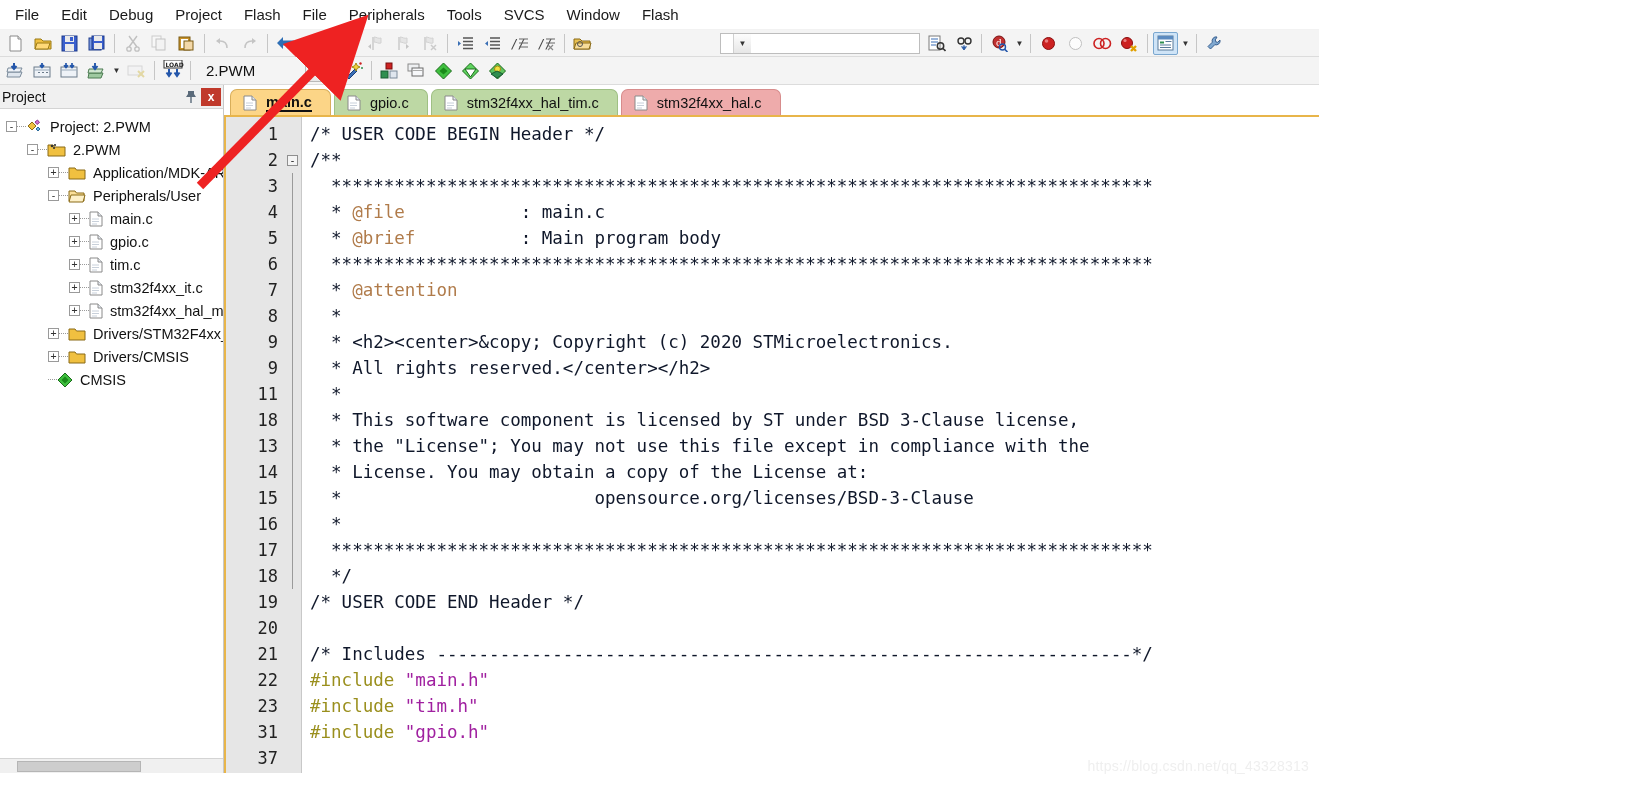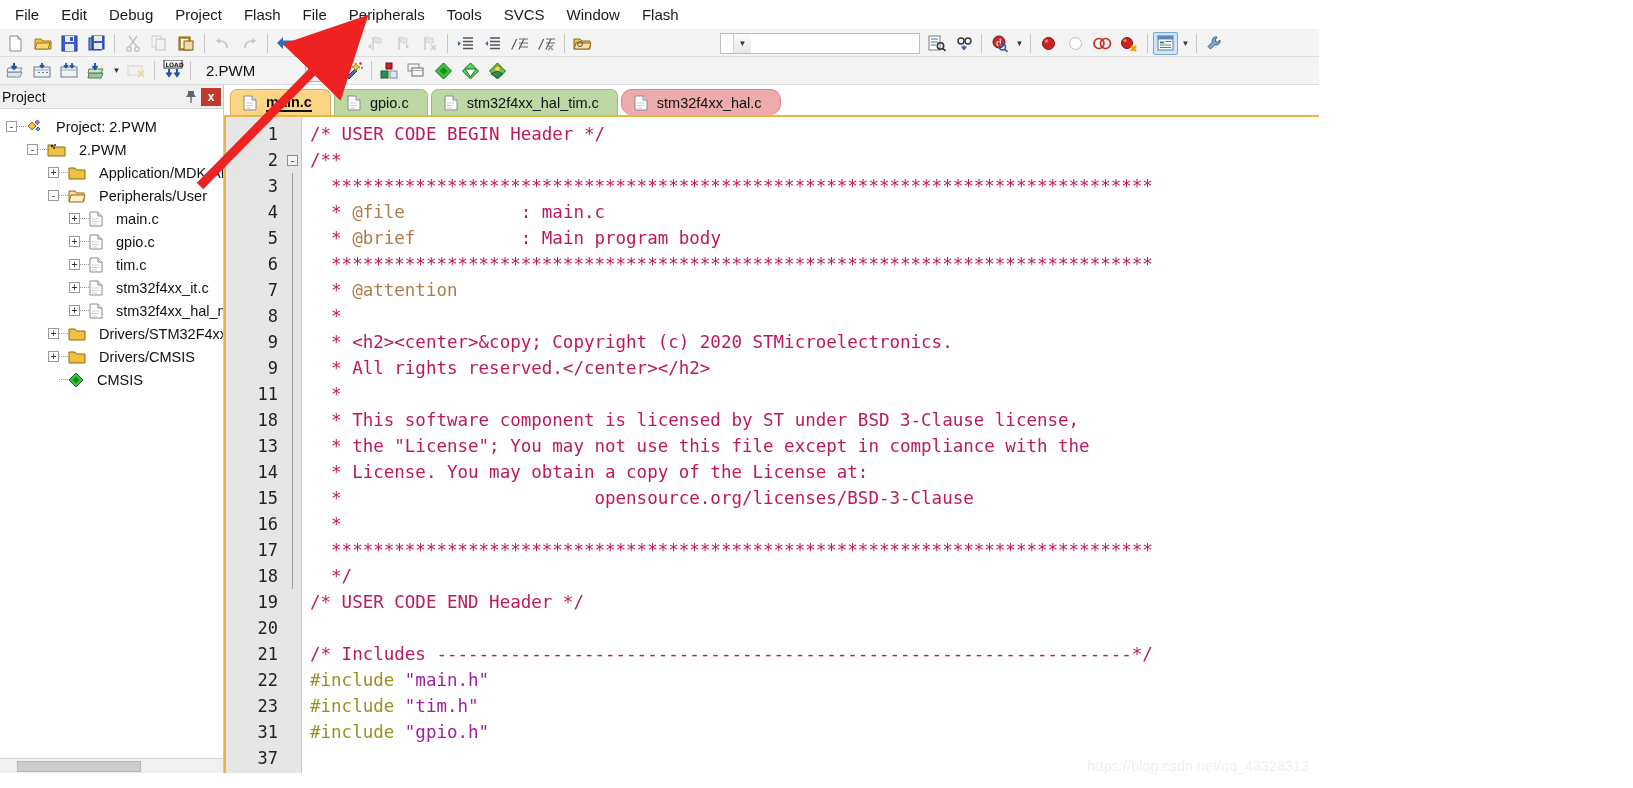--- a/index.html
+++ b/index.html
@@ -91,21 +91,21 @@
     position: relative;
   }
   .toggle {
     width: 11px; height: 11px; border: 1px solid #9a9a9a; background: #fff;
     display: flex; align-items: center; justify-content: center;
     font-size: 10px; line-height: 9px; color: #333; flex: none;
     font-family: "DejaVu Sans Mono", monospace;
   }
   .toggle-spacer { width: 11px; flex: none; }
   .dots { width: 9px; height: 1px; border-top: 1px dotted #9a9a9a; flex:none; }
-  .tlabel { margin-left: 13px; text-align: center; }
+  .tlabel { margin-left: 7px; text-align: center; }
   .pp-hscroll {
     height: 15px; background: #f0f0f0; border-top: 1px solid #d4d4d4;
     display: flex; align-items: center; padding: 0 1px;
   }
   .hs-thumb {
     height: 11px; background: #cdcdcd; border: 1px solid #b5b5b5;
     margin-left: 16px; width: 124px;
   }
 
   
@@ -117,21 +117,21 @@
   .tab {
     height: 26px; display: flex; align-items: center; gap: 9px;
     padding: 0 18px 0 12px; margin-right: 3px;
     border: 1px solid #b9b9b9; border-bottom: none;
     border-radius: 7px 7px 0 0; font-size: 14.5px; color: #111;
     position: relative;
   }
   .tab.active { background: #fcd587; border-color: #d8ae5a; }
   .tab.active .tab-label { font-weight: bold; border-bottom: 2px solid #111; }
   .tab.green { background: #bdd8a4; border-color: #9fc084; }
-  .tab.pink  { background: #eeabab; border-color: #d78c8c; border-radius: 11px; }
+  .tab.pink  { background: #eeabab; border-color: #d78c8c; }
 
   .editor-wrap { flex: 1; display: flex; border-top: 2px solid #e8b54a; min-height:0; }
   .gutter {
     width: 60px; background: #e6e6e6; position: relative; flex: none;
     border-left: 2px solid #e8b54a;
     font-family: "DejaVu Sans Mono", monospace; font-size: 17px; color: #222;
     padding-top: 4px;
   }
   .gline {
     height: 26px; line-height: 26px; text-align: right; padding-right: 6px;
@@ -146,21 +146,21 @@
     font-family: "DejaVu Sans Mono", monospace; font-size: 10px; line-height: 9px;
     display: flex; align-items: center; justify-content: center; color:#222;
   }
   .foldline { width: 1px; background: #9a9a9a; height: 26px; }
   .code {
     flex: 1; padding-top: 4px; padding-left: 8px;
     font-family: "DejaVu Sans Mono", monospace; font-size: 17.5px;
     white-space: pre; overflow: hidden; min-width: 0;
   }
   .cline { height: 26px; line-height: 26px; }
-  .c-comment { color: #be185d; }
+  .c-comment { color: #0f172a; }
   .c-doc     { color: #b07b4a; }
   .c-pp      { color: #9a8f1d; }
   .c-str     { color: #a020a0; }
 
   
   .watermark {
     position: absolute; right: 10px; bottom: 14px;
     font-size: 14px; color: #efefef; letter-spacing: .2px;
     font-family: "Liberation Sans", sans-serif;
   }
@@ -626,21 +626,21 @@
           <div class="tnode" style="padding-left: 48px;">
             <div class="toggle">+</div>
             <div class="dots"></div>
             <span style="display: flex;">
               <svg width="18" height="14" viewBox="0 0 18 14">
                 <path d="M1 2h6l1.5 2H17v9H1z" fill="#f0c040" stroke="#8a6a16"></path>
               </svg>
             </span>
             <span class="tlabel">Drivers/CMSIS</span>
           </div>
-          <div class="tnode" style="padding-left: 48px;">
+          <div class="tnode" style="padding-left: 37px;">
             <div class="toggle-spacer"></div>
             <div class="dots"></div>
             <span style="display: flex;">
               <svg width="16" height="16" viewBox="0 0 16 16">
                 <path d="M8 1l7 7-7 7-7-7z" fill="#3fbf3f" stroke="#1a6a1a"></path>
                 <path d="M8 4.5l3.5 3.5L8 11.5 4.5 8z" fill="#1a8a1a"></path>
               </svg>
             </span>
             <span class="tlabel">CMSIS</span>
           </div>

